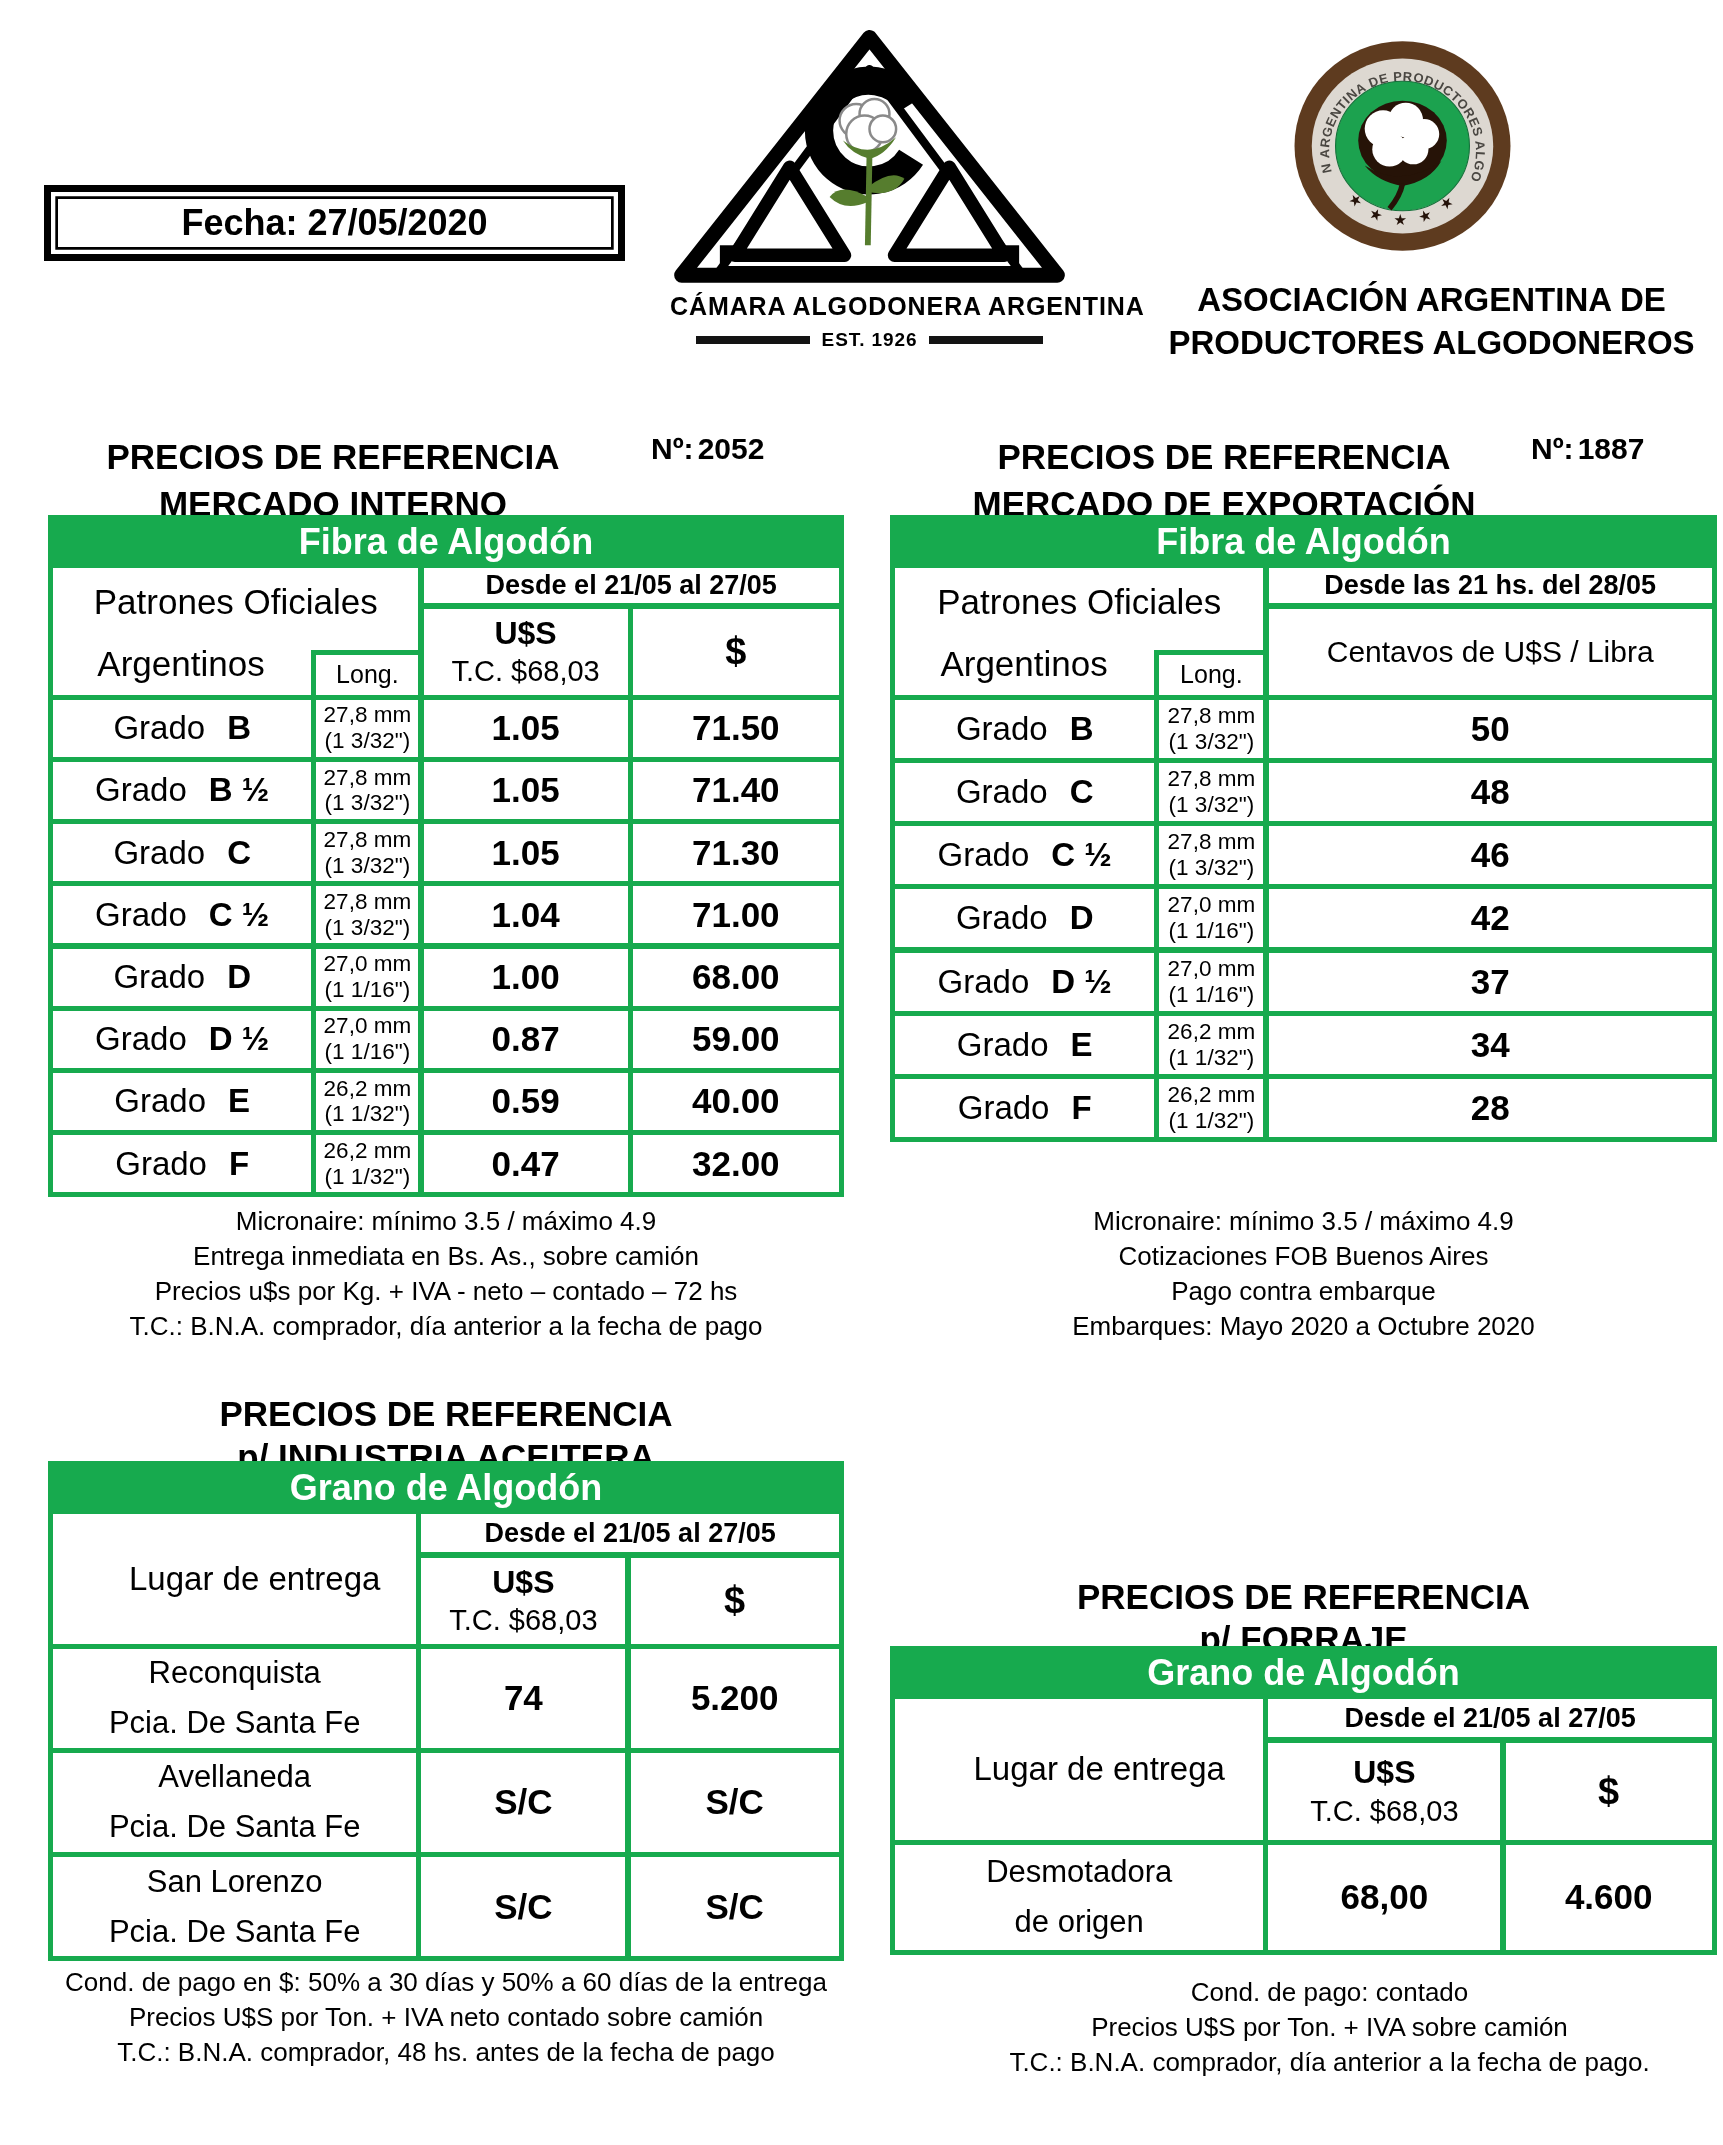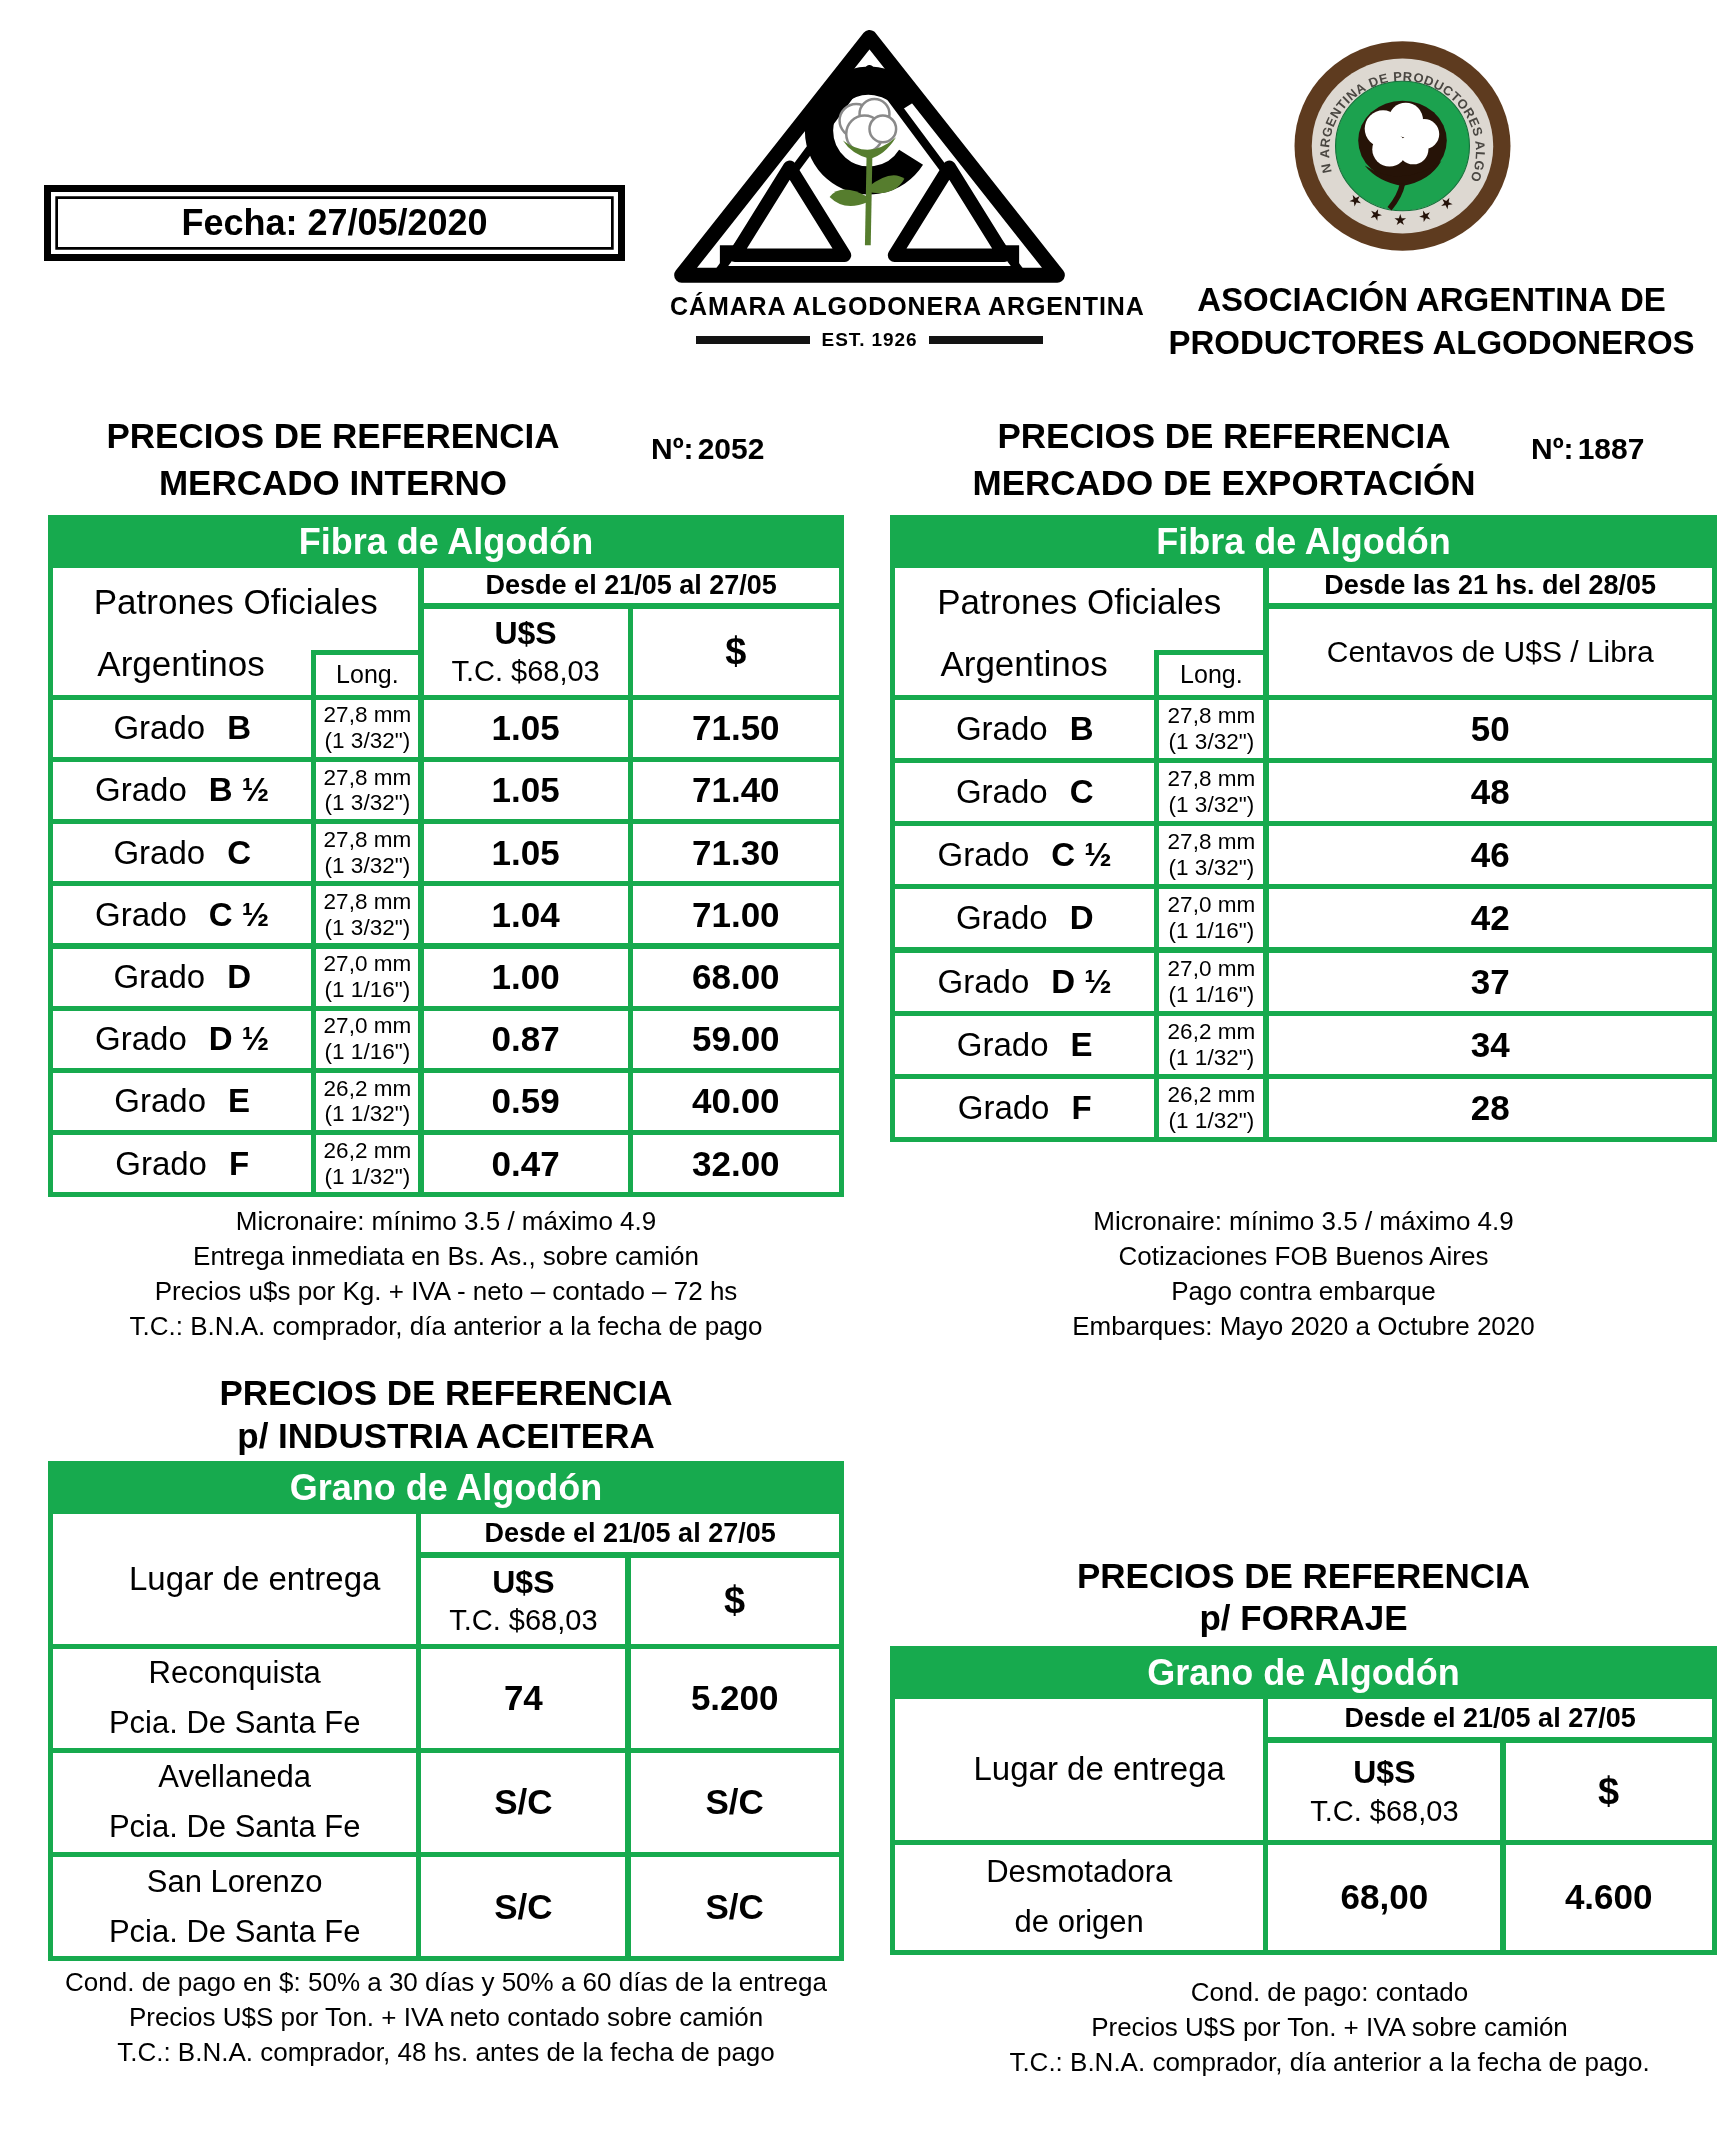--- a/index.html
+++ b/index.html
@@ -18,21 +18,21 @@
   }
   #caa { left:670px; top:24px; width:399px; text-align:center; }
   #caa-name { font-size:25px; font-weight:600; letter-spacing:0.9px; margin-top:1.7px; white-space:nowrap; }
   #caa-est { display:flex; align-items:center; gap:12px; margin-top:8.6px; padding:0 26px; }
   #caa-est .bar { flex:1; height:7.8px; background:#131313; }
   #caa-est .est-text { font-size:19px; font-weight:600; letter-spacing:0.9px; }
   #badge { left:1289px; top:38px; }
   #assoc { left:1146px; top:278px; width:571px; text-align:center; font-weight:bold; font-size:33px; line-height:43px; }
 
   
-  .sec-title { text-align:center; font-weight:bold; font-size:35px; line-height:47px; }
+  .sec-title { text-align:center; font-weight:bold; font-size:35px; line-height:47px;margin-top:21px; }
   #title-int { left:52px;  top:412px;  width:562px; }
   #title-exp { left:930px; top:412px; width:588px; }
   #title-ace { left:48px;  top:1371px; width:796px; line-height:43px; }
   #title-for { left:890px; top:1555px; width:827px; line-height:42px; }
   .numtag { font-weight:bold; font-size:30px; display:flex; gap:4px; }
   #num-int { left:651px;  top:432px; }
   #num-exp { left:1531px; top:432px; }
 
   
   .tbl { position:absolute; display:grid; gap:5.2px; padding:5.2px; box-sizing:border-box; background:#17AA4E; }

